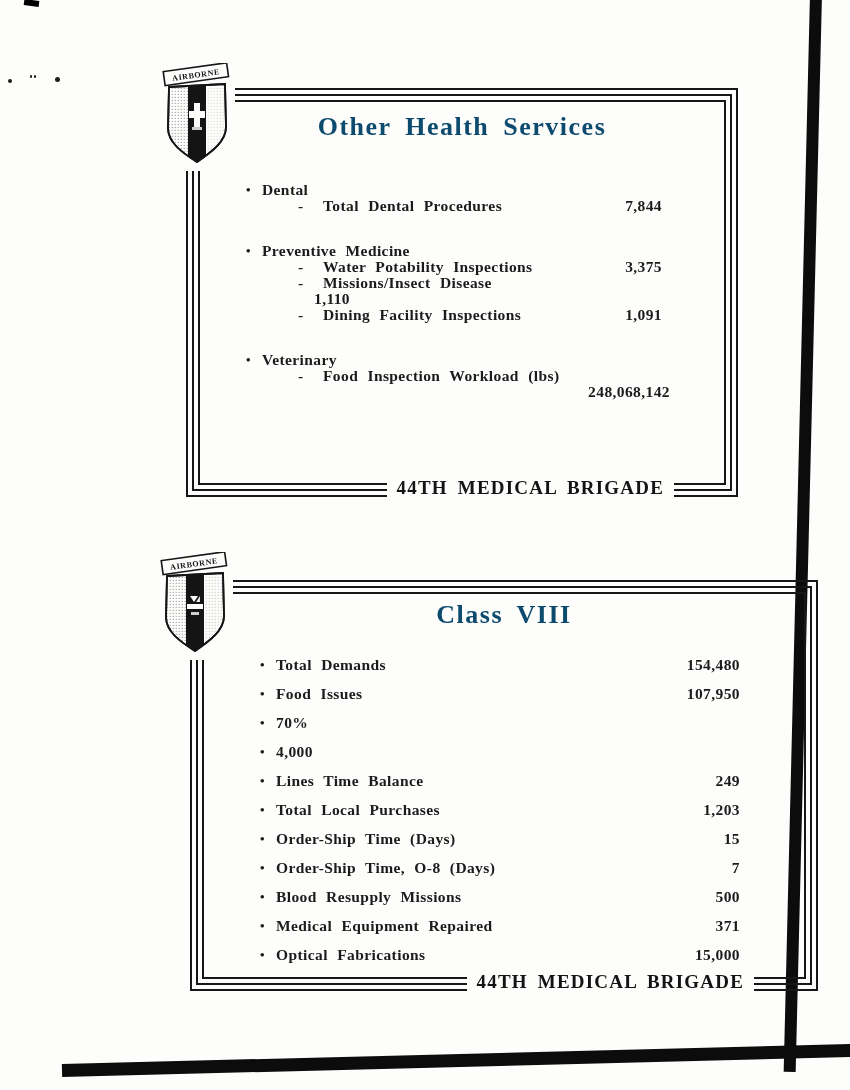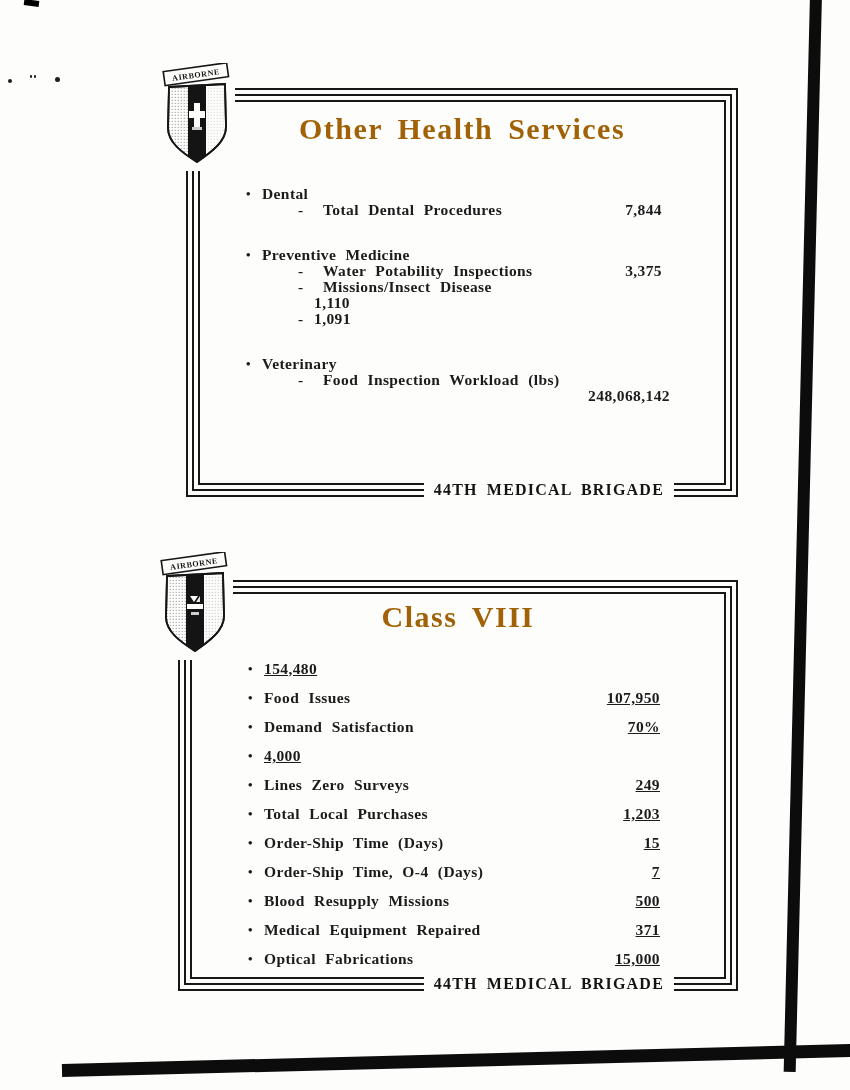--- a/index.html
+++ b/index.html
@@ -20,25 +20,25 @@
   .dot.d1{left:8px;top:79px;width:4px;height:4px;}
   .dot.d2{left:30px;top:75px;width:2px;height:3px;border-radius:1px;}
   .dot.d3{left:34px;top:75px;width:2px;height:3px;border-radius:1px;}
   .dot.d4{left:55px;top:77px;width:5px;height:5px;}
   
   .slide{position:absolute;}
   .frame-outer{position:absolute;inset:0;border:2px solid #171717;}
   .frame-mid{position:absolute;inset:4px;border:2px solid #171717;}
   .frame-inner{position:absolute;inset:4px;border:2px solid #171717;}
   .slide1{left:186px;top:88px;width:552px;height:409px;}
-  .slide2{left:178px;top:580px;width:560px;height:411px;}
+  .slide2{left:190px;top:580px;width:628px;height:411px;}
   .inner-content{position:absolute;inset:0;padding:0;}
   h1.slide-title{
-    margin:0;text-align:center;font-size:30px;font-weight:600;
-    letter-spacing:1.5px;word-spacing:6px;color:#a16207;
+    margin:0;text-align:center;font-size:26px;font-weight:600;
+    letter-spacing:1.5px;word-spacing:6px;color:#0c4a6e;
   }
   .slide1 h1.slide-title{margin-top:10px;}
   .slide2 h1.slide-title{margin-top:6px;}
   
   .s1-body{margin-top:40px;padding-left:46px;padding-right:62px;
     font-size:15.5px;font-weight:700;letter-spacing:.4px;word-spacing:5px;}
   .sec{margin-bottom:29px;}
   .sec:last-child{margin-bottom:0;}
   .hline{display:flex;line-height:16px;}
   .hline .bullet{width:16px;flex:0 0 16px;font-size:13px;}
@@ -47,25 +47,25 @@
   .item .lbl{flex:1;margin-left:9px;}
   .item .lbl.indent{margin-left:32px;}
   .item .val{text-align:right;white-space:nowrap;font-family:Liberation Serif, serif;}
   .item .val.big{margin-right:-8px;}
   
   .s2-rows{margin-top:20px;padding-left:56px;padding-right:64px;}
   .s2-row{display:flex;align-items:center;height:29px;
     font-size:15.5px;font-weight:700;letter-spacing:.4px;word-spacing:5px;}
   .s2-row .bullet{width:16px;flex:0 0 16px;font-size:13px;}
   .s2-row .lbl{flex:1;}
-  .s2-row .val{text-align:center;white-space:nowrap;text-decoration:underline;}
+  .s2-row .val{text-align:center;white-space:nowrap;}
   
   .footer-legend{
     position:absolute;right:56px;bottom:-10px;background:#fdfdfc;
-    padding:0 10px;font-size:16px;font-weight:700;letter-spacing:1.2px;
+    padding:0 10px;font-size:19px;font-weight:700;letter-spacing:1.2px;
     word-spacing:4px;color:#141414;white-space:nowrap;
   }
   
   .shield{position:absolute;width:76px;height:108px;z-index:5;}
   .shield.p1{left:159px;top:63px;}
   .shield.p2{left:157px;top:552px;}
 </style>
 </head>
 <body>
 
@@ -112,20 +112,21 @@
                 <div class="item">
                   <span class="dash">-</span>
                   <span class="lbl">Missions/Insect Disease</span>
                 </div>
                 <div class="item">
                   <span class="dash"></span>
                   <span class="val">1,110</span>
                 </div>
                 <div class="item">
                   <span class="dash">-</span>
+                  <span class="lbl">Dining Facility Inspections</span>
                   <span class="val">1,091</span>
                 </div>
               </div>
 
               <div class="sec">
                 <div class="hline">
                   <span class="bullet">•</span>
                   <span>Veterinary</span>
                 </div>
                 <div class="item">
@@ -149,54 +150,54 @@
 
   <section class="slide slide2">
     <div class="frame-outer">
       <div class="frame-mid">
         <div class="frame-inner">
           <div class="inner-content">
             <h1 class="slide-title">Class VIII</h1>
             <div class="s2-rows">
               <div class="s2-row">
                 <span class="bullet">•</span>
+                <span class="lbl">Total Demands</span>
                 <span class="val">154,480</span>
               </div>
               <div class="s2-row">
                 <span class="bullet">•</span>
                 <span class="lbl">Food Issues</span>
                 <span class="val">107,950</span>
               </div>
               <div class="s2-row">
                 <span class="bullet">•</span>
-                <span class="lbl">Demand Satisfaction</span>
                 <span class="val">70%</span>
               </div>
               <div class="s2-row">
                 <span class="bullet">•</span>
                 <span class="val">4,000</span>
               </div>
               <div class="s2-row">
                 <span class="bullet">•</span>
-                <span class="lbl">Lines Zero Surveys</span>
+                <span class="lbl">Lines Time Balance</span>
                 <span class="val">249</span>
               </div>
               <div class="s2-row">
                 <span class="bullet">•</span>
                 <span class="lbl">Total Local Purchases</span>
                 <span class="val">1,203</span>
               </div>
               <div class="s2-row">
                 <span class="bullet">•</span>
                 <span class="lbl">Order-Ship Time (Days)</span>
                 <span class="val">15</span>
               </div>
               <div class="s2-row">
                 <span class="bullet">•</span>
-                <span class="lbl">Order-Ship Time, O-4 (Days)</span>
+                <span class="lbl">Order-Ship Time, O-8 (Days)</span>
                 <span class="val">7</span>
               </div>
               <div class="s2-row">
                 <span class="bullet">•</span>
                 <span class="lbl">Blood Resupply Missions</span>
                 <span class="val">500</span>
               </div>
               <div class="s2-row">
                 <span class="bullet">•</span>
                 <span class="lbl">Medical Equipment Repaired</span>

